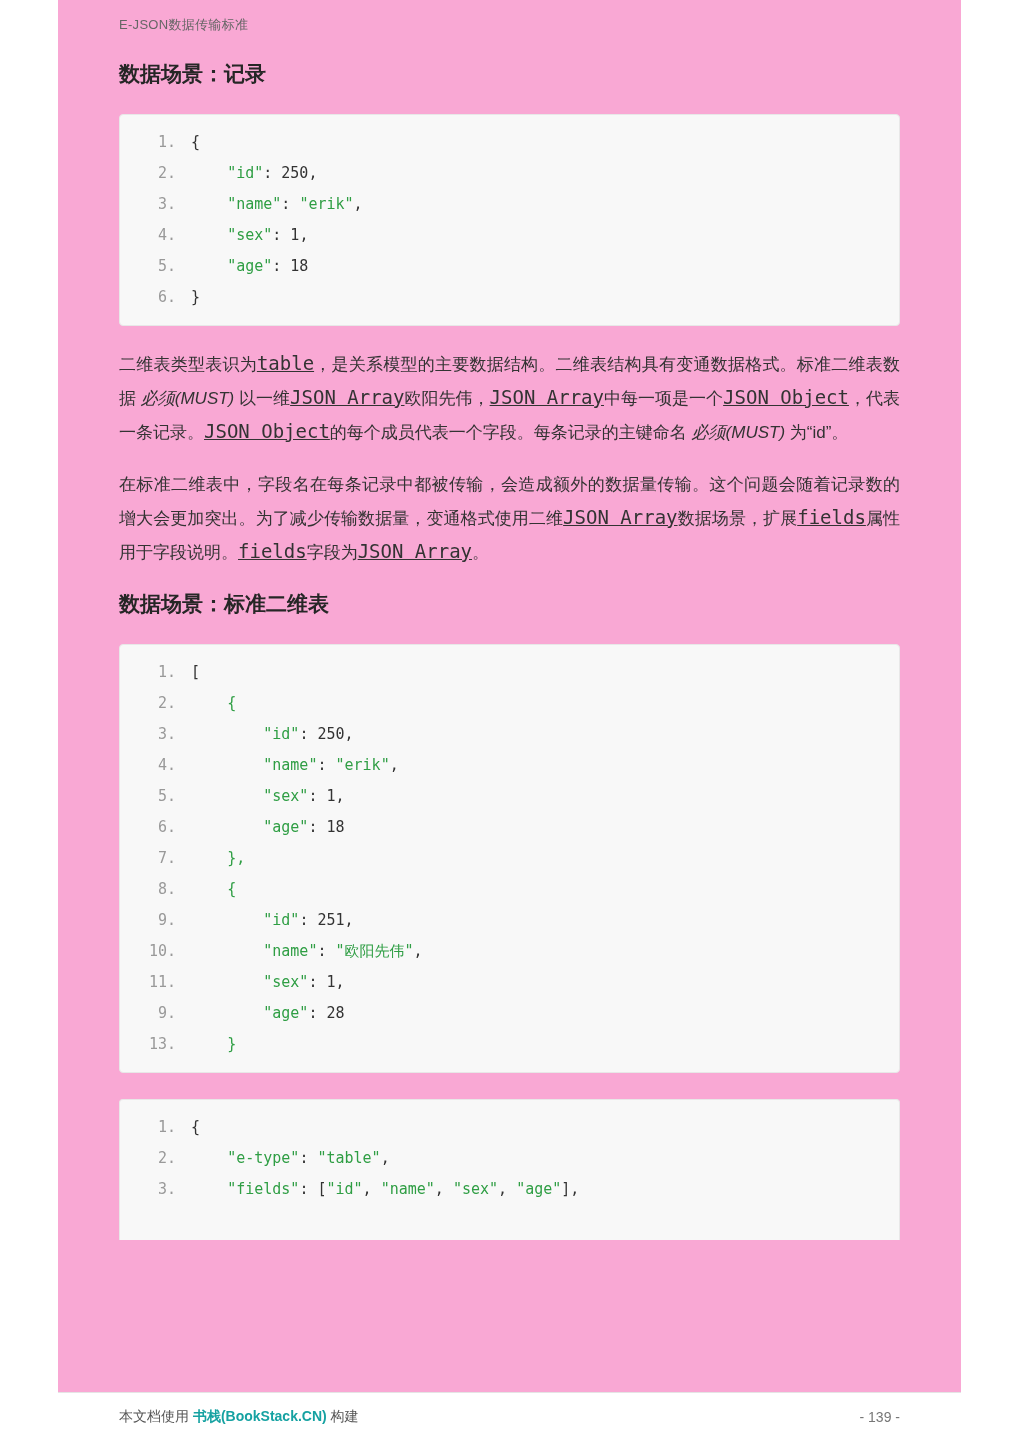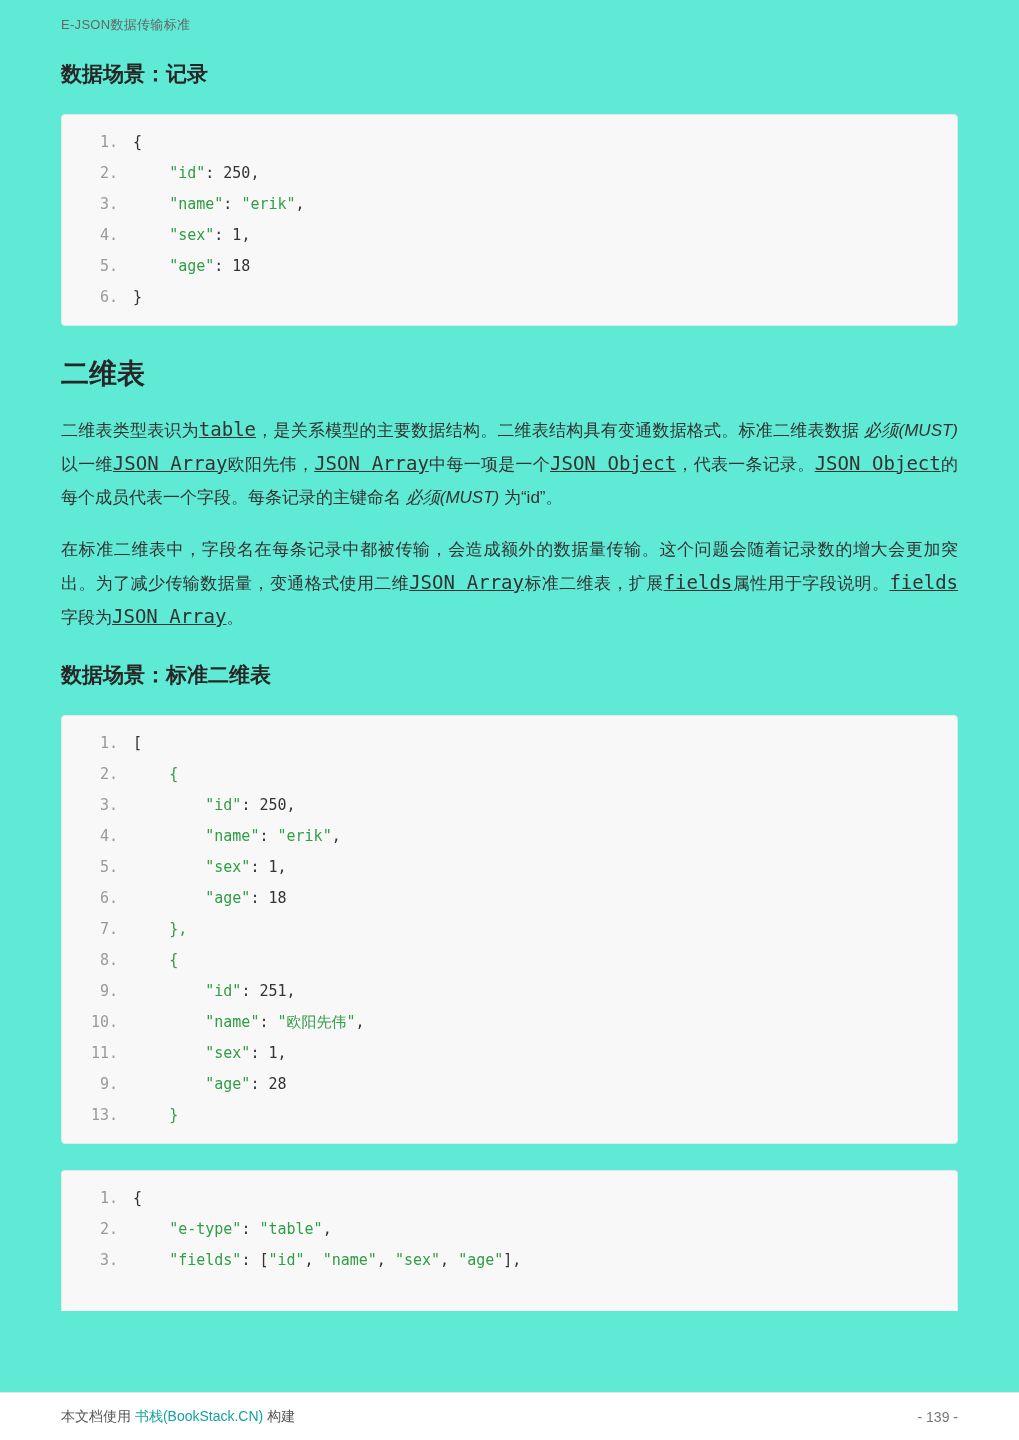--- a/index.html
+++ b/index.html
@@ -4,39 +4,39 @@
 <title>E-JSON数据传输标准</title>
 <style>
   * { margin: 0; padding: 0; box-sizing: border-box; }
   html, body { background: #ffffff; }
   body {
     font-family: "Liberation Sans", "DejaVu Sans", sans-serif;
     color: #333333;
   }
   .page {
     position: relative;
-    width: 1019px;
+    width: 903px;
     height: 1440px;
     margin: 0 auto;
-    background: #5eead4;
+    background: #f9a8d4;
     overflow: hidden;
     padding: 16px 61px 15px 61px;
   }
   .doc-header {
     font-size: 13px;
     line-height: 18px;
     color: #666666;
     letter-spacing: 0.3px;
   }
   h3.h3 {
     font-size: 21px;
     line-height: 28px;
     font-weight: 700;
     color: #262626;
-    margin-top: 27px;
+    margin-top: 21px;
   }
   h3.h3-first { margin-top: 26px; }
   h2.h2 {
     font-size: 28px;
     line-height: 36px;
     font-weight: 700;
     color: #262626;
     margin-top: 30px;
   }
   .para {
@@ -89,21 +89,21 @@
     border-top: 1px solid #e5e5e5;
     display: flex;
     align-items: center;
     justify-content: space-between;
     padding: 0 61px;
     font-size: 14px;
     color: #555555;
   }
   .footer-link {
     color: var(--footer-link, #16a2a2);
-    font-weight: 400;
+    font-weight: 700;
     text-decoration: none;
   }
   .footer-page-number { color: #777777; }
 </style>
 </head>
 <body>
 
 <div class="page">
 
   <div class="doc-header">E-JSON数据传输标准</div>
@@ -112,25 +112,24 @@
 
   <div class="code-block">
       <div class="code-line"><span class="ln">1.</span><span class="cd"><span class="tk-pln">{</span></span></div>
       <div class="code-line"><span class="ln">2.</span><span class="cd"><span class="tk-pln">    </span><span class="tk-str">"id"</span><span class="tk-pln">: </span><span class="tk-num">250</span><span class="tk-pln">,</span></span></div>
       <div class="code-line"><span class="ln">3.</span><span class="cd"><span class="tk-pln">    </span><span class="tk-str">"name"</span><span class="tk-pln">: </span><span class="tk-str">"erik"</span><span class="tk-pln">,</span></span></div>
       <div class="code-line"><span class="ln">4.</span><span class="cd"><span class="tk-pln">    </span><span class="tk-str">"sex"</span><span class="tk-pln">: </span><span class="tk-num">1</span><span class="tk-pln">,</span></span></div>
       <div class="code-line"><span class="ln">5.</span><span class="cd"><span class="tk-pln">    </span><span class="tk-str">"age"</span><span class="tk-pln">: </span><span class="tk-num">18</span></span></div>
       <div class="code-line"><span class="ln">6.</span><span class="cd"><span class="tk-pln">}</span></span></div>
     </div>
 
-  <h2 class="h2">二维表</h2>
 
   <p class="para"><span>二维表类型表识为</span><code>table</code><span>，是关系模型的主要数据结构。二维表结构具有变通数据格式。标准二维表数据 </span><em>必须(MUST)</em><span> 以一维</span><code>JSON Array</code><span>欧阳先伟，</span><code>JSON Array</code><span>中每一项是一个</span><code>JSON Object</code><span>，代表一条记录。</span><code>JSON Object</code><span>的每个成员代表一个字段。每条记录的主键命名 </span><em>必须(MUST)</em><span> 为“id”。</span></p>
 
-  <p class="para"><span>在标准二维表中，字段名在每条记录中都被传输，会造成额外的数据量传输。这个问题会随着记录数的增大会更加突出。为了减少传输数据量，变通格式使用二维</span><code>JSON Array</code><span>标准二维表，扩展</span><code>fields</code><span>属性用于字段说明。</span><code>fields</code><span>字段为</span><code>JSON Array</code><span>。</span></p>
+  <p class="para"><span>在标准二维表中，字段名在每条记录中都被传输，会造成额外的数据量传输。这个问题会随着记录数的增大会更加突出。为了减少传输数据量，变通格式使用二维</span><code>JSON Array</code><span>数据场景，扩展</span><code>fields</code><span>属性用于字段说明。</span><code>fields</code><span>字段为</span><code>JSON Array</code><span>。</span></p>
 
   <h3 class="h3">数据场景：标准二维表</h3>
 
   <div class="code-block">
       <div class="code-line"><span class="ln">1.</span><span class="cd"><span class="tk-pln">[</span></span></div>
       <div class="code-line"><span class="ln">2.</span><span class="cd"><span class="tk-pln">    </span><span class="tk-grn">{</span></span></div>
       <div class="code-line"><span class="ln">3.</span><span class="cd"><span class="tk-pln">        </span><span class="tk-str">"id"</span><span class="tk-pln">: </span><span class="tk-num">250</span><span class="tk-pln">,</span></span></div>
       <div class="code-line"><span class="ln">4.</span><span class="cd"><span class="tk-pln">        </span><span class="tk-str">"name"</span><span class="tk-pln">: </span><span class="tk-str">"erik"</span><span class="tk-pln">,</span></span></div>
       <div class="code-line"><span class="ln">5.</span><span class="cd"><span class="tk-pln">        </span><span class="tk-str">"sex"</span><span class="tk-pln">: </span><span class="tk-num">1</span><span class="tk-pln">,</span></span></div>
       <div class="code-line"><span class="ln">6.</span><span class="cd"><span class="tk-pln">        </span><span class="tk-str">"age"</span><span class="tk-pln">: </span><span class="tk-num">18</span></span></div>

